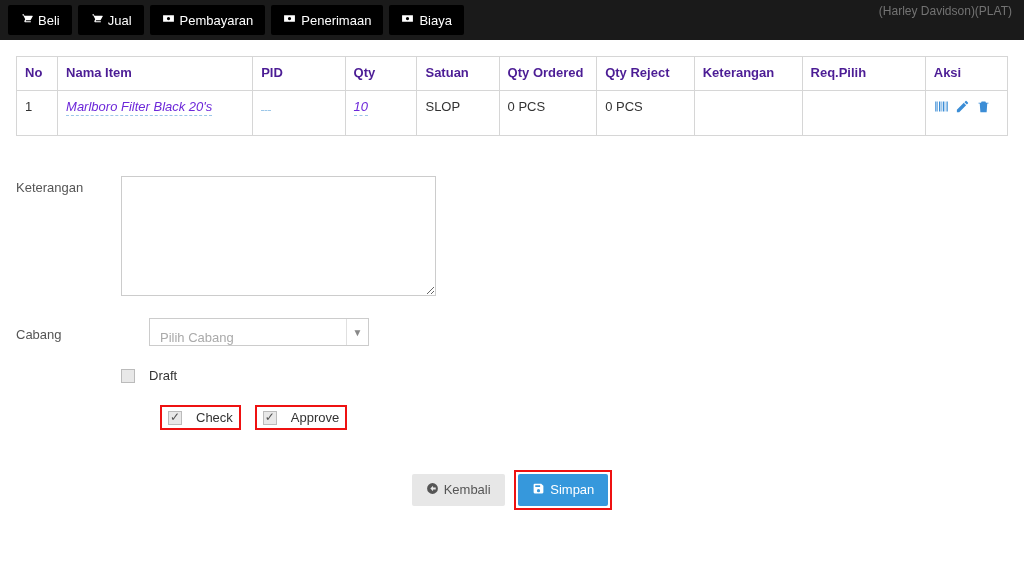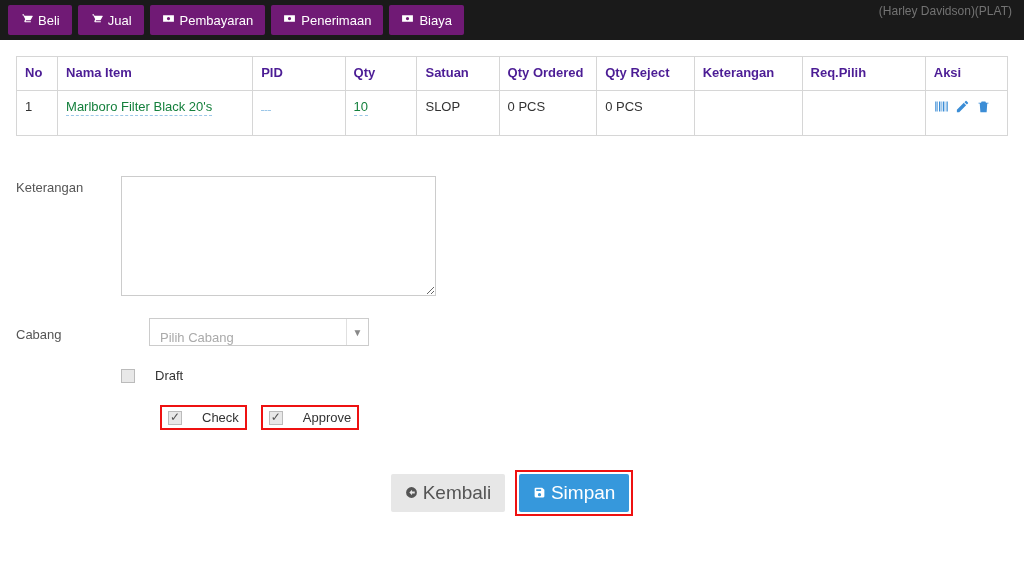--- a/index.html
+++ b/index.html
@@ -12,21 +12,21 @@
   }
   .topbar {
     background: #1a1a1a;
     height: 40px;
     display: flex;
     align-items: center;
     padding: 0 8px;
     position: relative;
   }
   .topbar-btn {
-    background: #701a75;
+    background: #000000;
     color: #fff;
     border: none;
     padding: 7px 12px;
     margin-right: 6px;
     font-size: 13px;
     cursor: pointer;
     display: inline-flex;
     align-items: center;
     gap: 5px;
     border-radius: 2px;
@@ -55,26 +55,27 @@
     font-size: 13px;
     vertical-align: top;
   }
   .grid th {
     background: #fff;
     font-weight: bold;
     color: #4c1d95;
     padding-bottom: 10px;
   }
   .link-cell {
-    color: #15803d;
+    color: #6d28d9;
     text-decoration: none;
     border-bottom: 1px dashed #9cc7e8;
     padding-bottom: 1px;
     cursor: pointer;
     display: inline-block;
+    font-style: italic;
   }
   .qty-cell { text-align: right; }
   .action-icons {
     display: inline-flex;
     gap: 6px;
     color: #3b8dd6;
   }
   .action-icons span { cursor: pointer; }
   .form-area {
     margin-top: 40px;
@@ -119,21 +120,21 @@
     border-left: 1px solid #e0e0e0;
     display: flex;
     align-items: center;
     justify-content: center;
     color: #888;
     font-size: 10px;
   }
   .checkbox-row {
     display: flex;
     align-items: center;
-    gap: 20px;
+    gap: 14px;
     font-size: 13px;
   }
   .cb { width: 14px; height: 14px; border:1px solid #bbb; background:#e8e8e8; display:inline-block; position:relative; }
   .cb.checked::after { content:"✓"; position:absolute; left:1px; top:-2px; font-size:12px; color:#555; }
   .highlight-group {
     display: flex;
     gap: 14px;
     margin-left: 105px;
     margin-top: 6px;
     padding-left: 39px;
@@ -144,24 +145,24 @@
     display: inline-flex;
     align-items: center;
     gap: 4px;
   }
   .footer-btns {
     margin-top: 40px;
     text-align: center;
   }
   .btn {
     display: inline-flex;
-    align-items: center;
+    align-items: flex-start;
     gap: 5px;
     padding: 8px 14px;
-    font-size: 19px;
+    font-size: 13px;
     border-radius: 2px;
     cursor: pointer;
     border: none;
   }
   .btn-back {
     background: #e7e7e7;
     color: #555;
     margin-right: 6px;
   }
   .btn-save {

